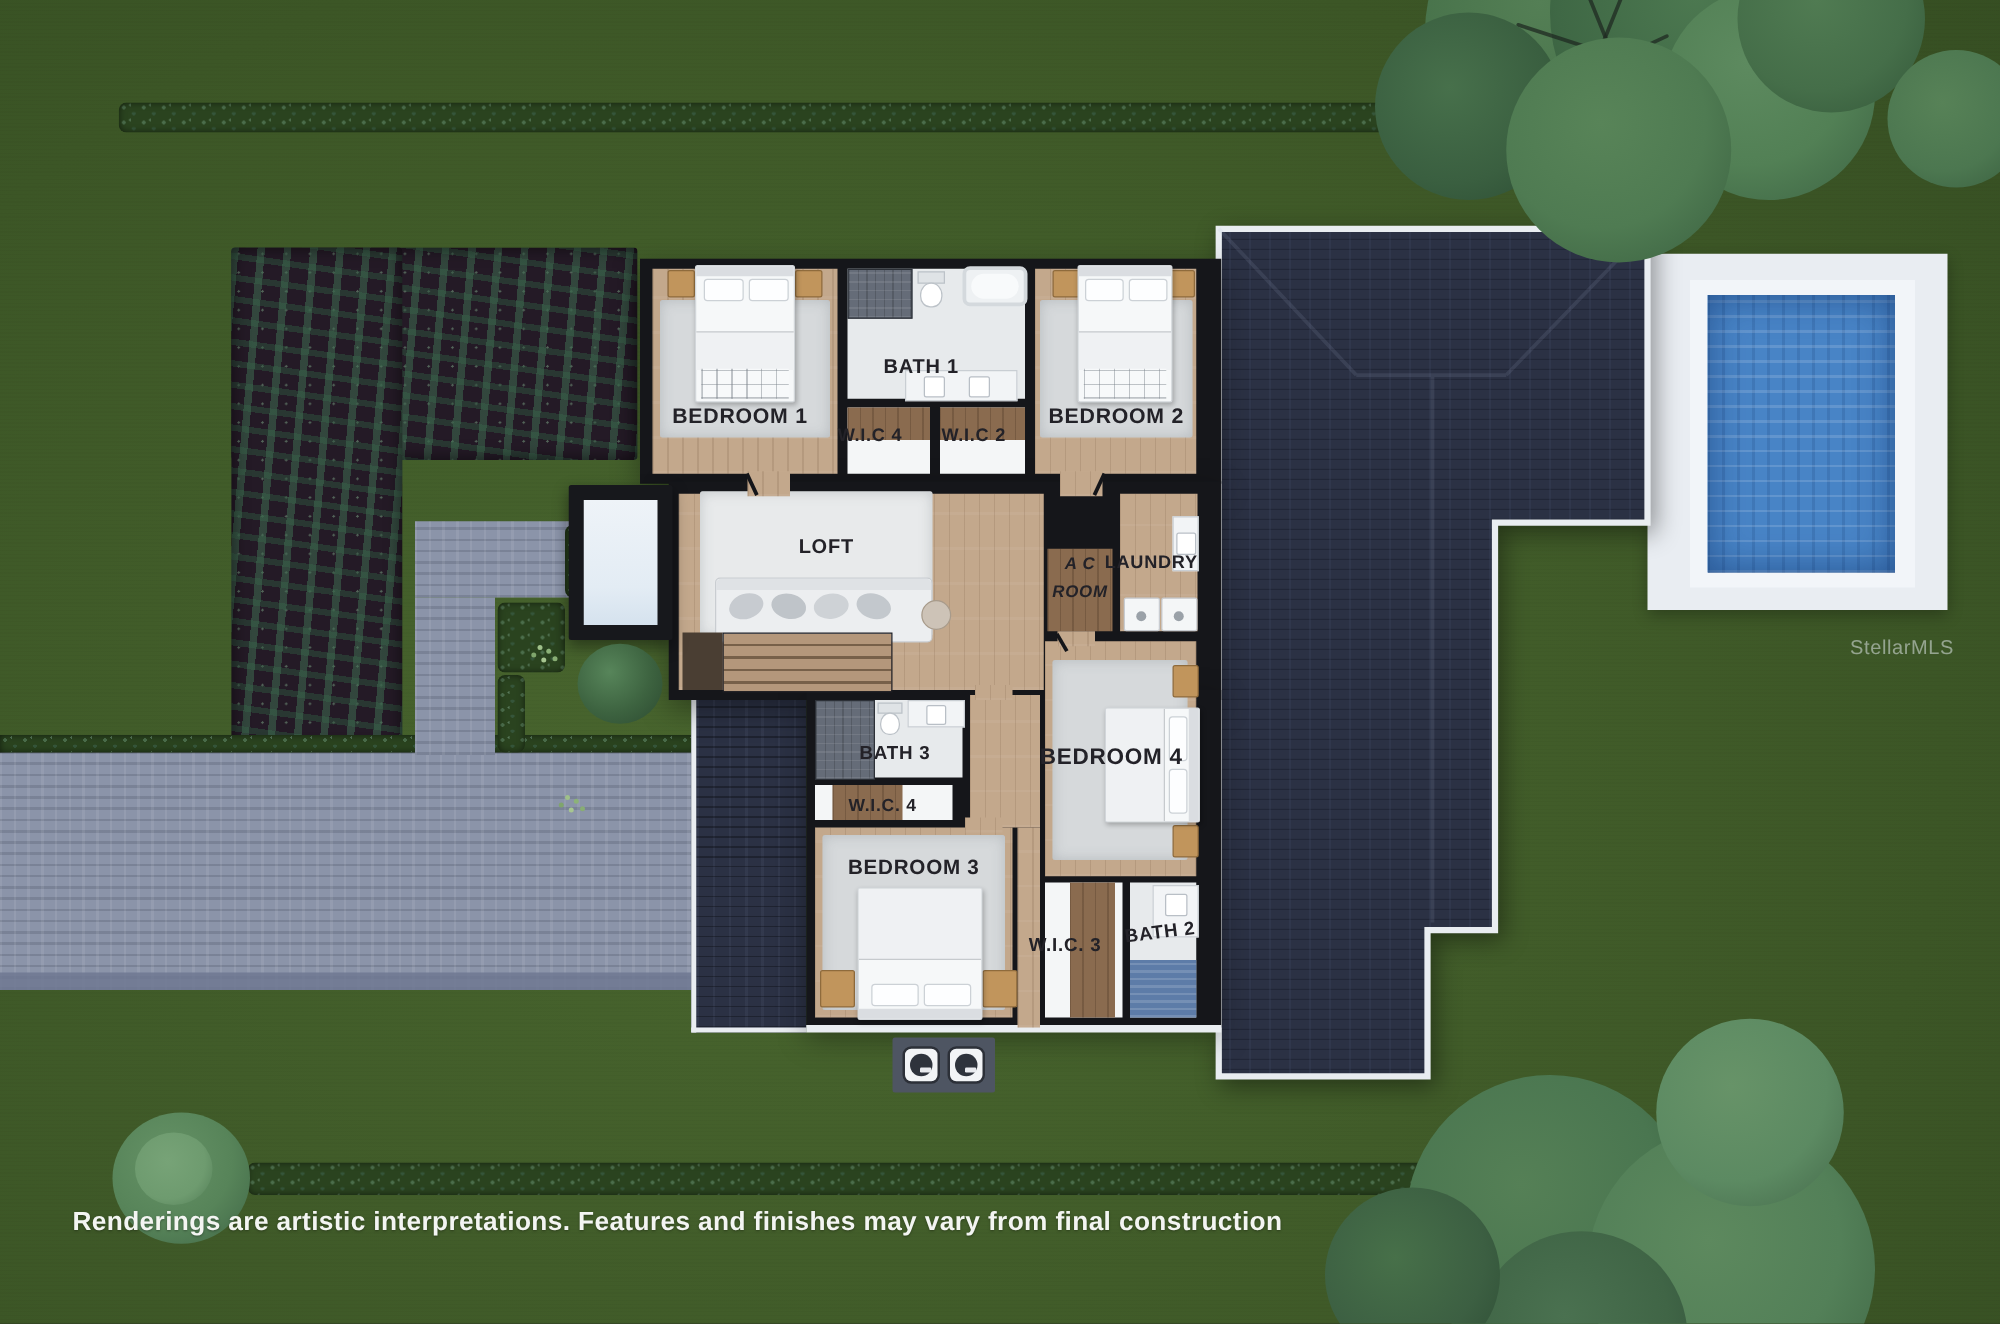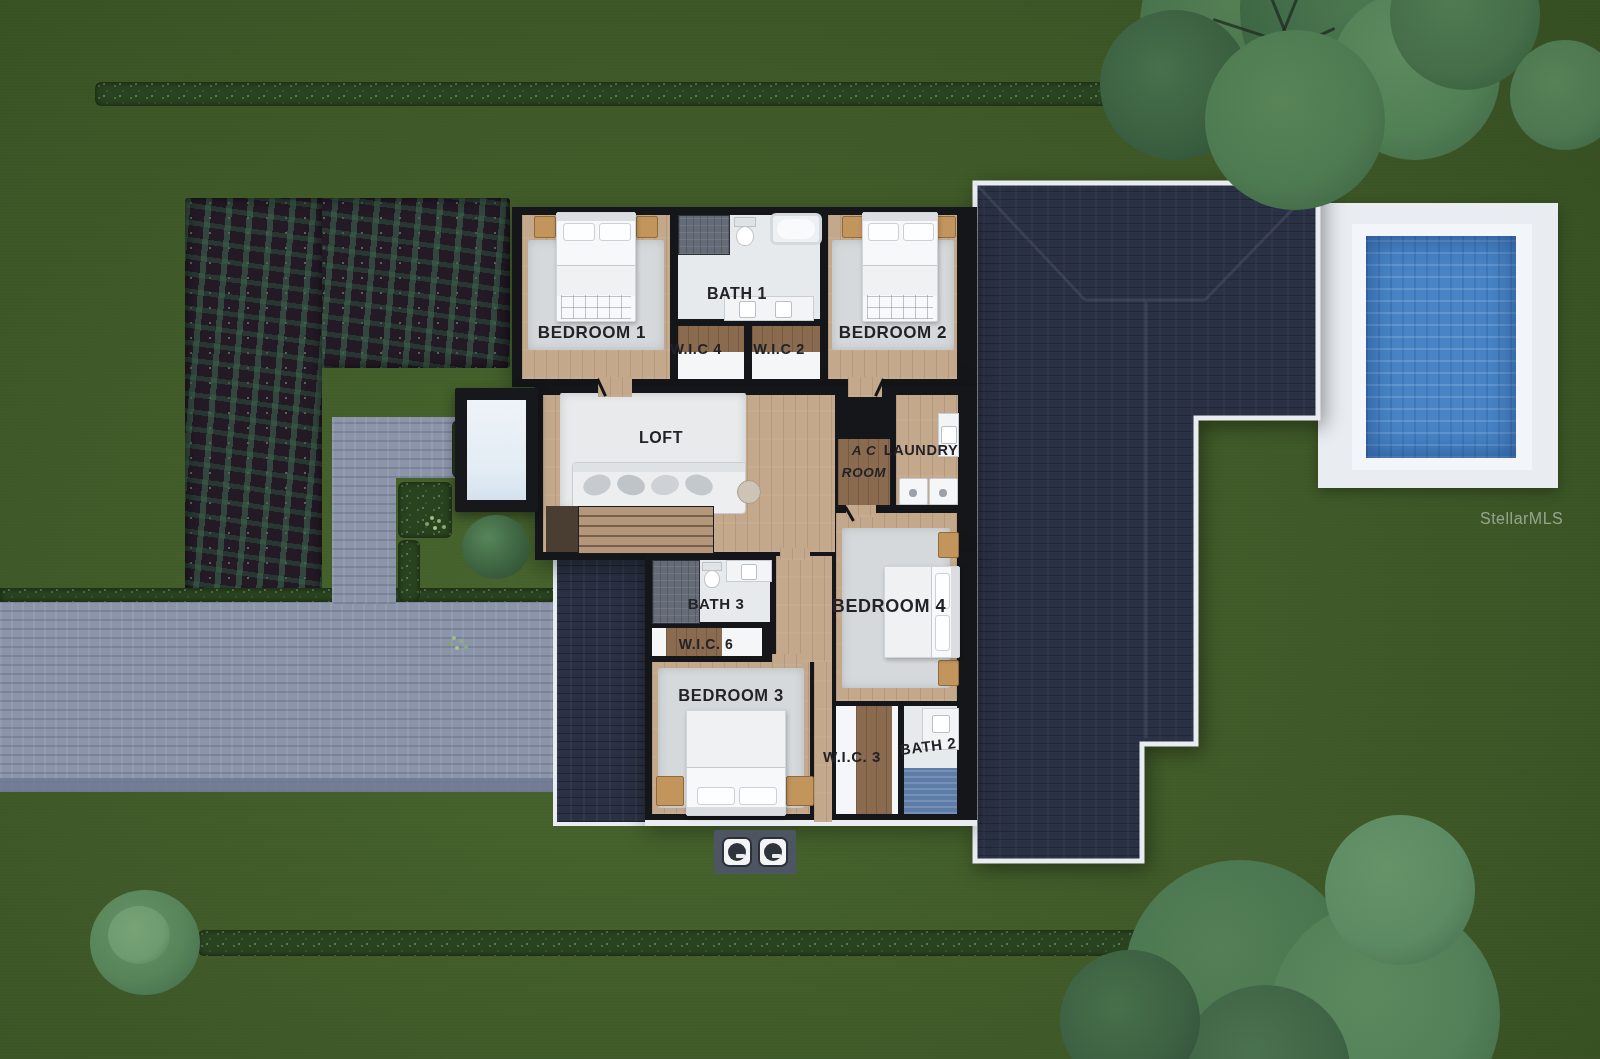--- a/index.html
+++ b/index.html
@@ -303,21 +303,22 @@
   <div class="abs rlabel" style="left:696px;top:349px;font-size:14.5px;">W.I.C 4</div>
   <div class="abs rlabel" style="left:779px;top:349px;font-size:14.5px;">W.I.C 2</div>
   <div class="abs rlabel" style="left:893px;top:333px;font-size:17px;">BEDROOM 2</div>
   <div class="abs rlabel" style="left:661px;top:438px;font-size:16px;">LOFT</div>
   <div class="abs rlabel" style="left:864px;top:462px;font-size:13.5px;line-height:1.6;font-style:italic;">
     <span>A C</span><br>
     <span>ROOM</span>
   </div>
   <div class="abs rlabel" style="left:921px;top:450px;font-size:14.5px;">LAUNDRY</div>
   <div class="abs rlabel" style="left:716px;top:603px;font-size:15px;">BATH 3</div>
-  <div class="abs rlabel" style="left:706px;top:644px;font-size:14px;">W.I.C. 6</div>
+  <div class="abs rlabel" style="left:706px;top:644px;font-size:14px;">W.I.C. 4</div>
   <div class="abs rlabel" style="left:731px;top:695px;font-size:16.5px;">BEDROOM 3</div>
   <div class="abs rlabel" style="left:889px;top:606px;font-size:18px;">BEDROOM 4</div>
   <div class="abs rlabel" style="left:852px;top:756px;font-size:15px;">W.I.C. 3</div>
   <div class="abs rlabel" style="left:928px;top:746px;font-size:15px;transform:translate(-50%,-50%) rotate(-7deg);">BATH 2</div>
 
   <div class="abs watermark" style="left:1480px;top:510px;">StellarMLS</div>
+  <div class="abs disclaimer" style="left:58px;top:966px;">Renderings are artistic interpretations. Features and finishes may vary from final construction</div>
 
 </div>
 
 </body></html>

